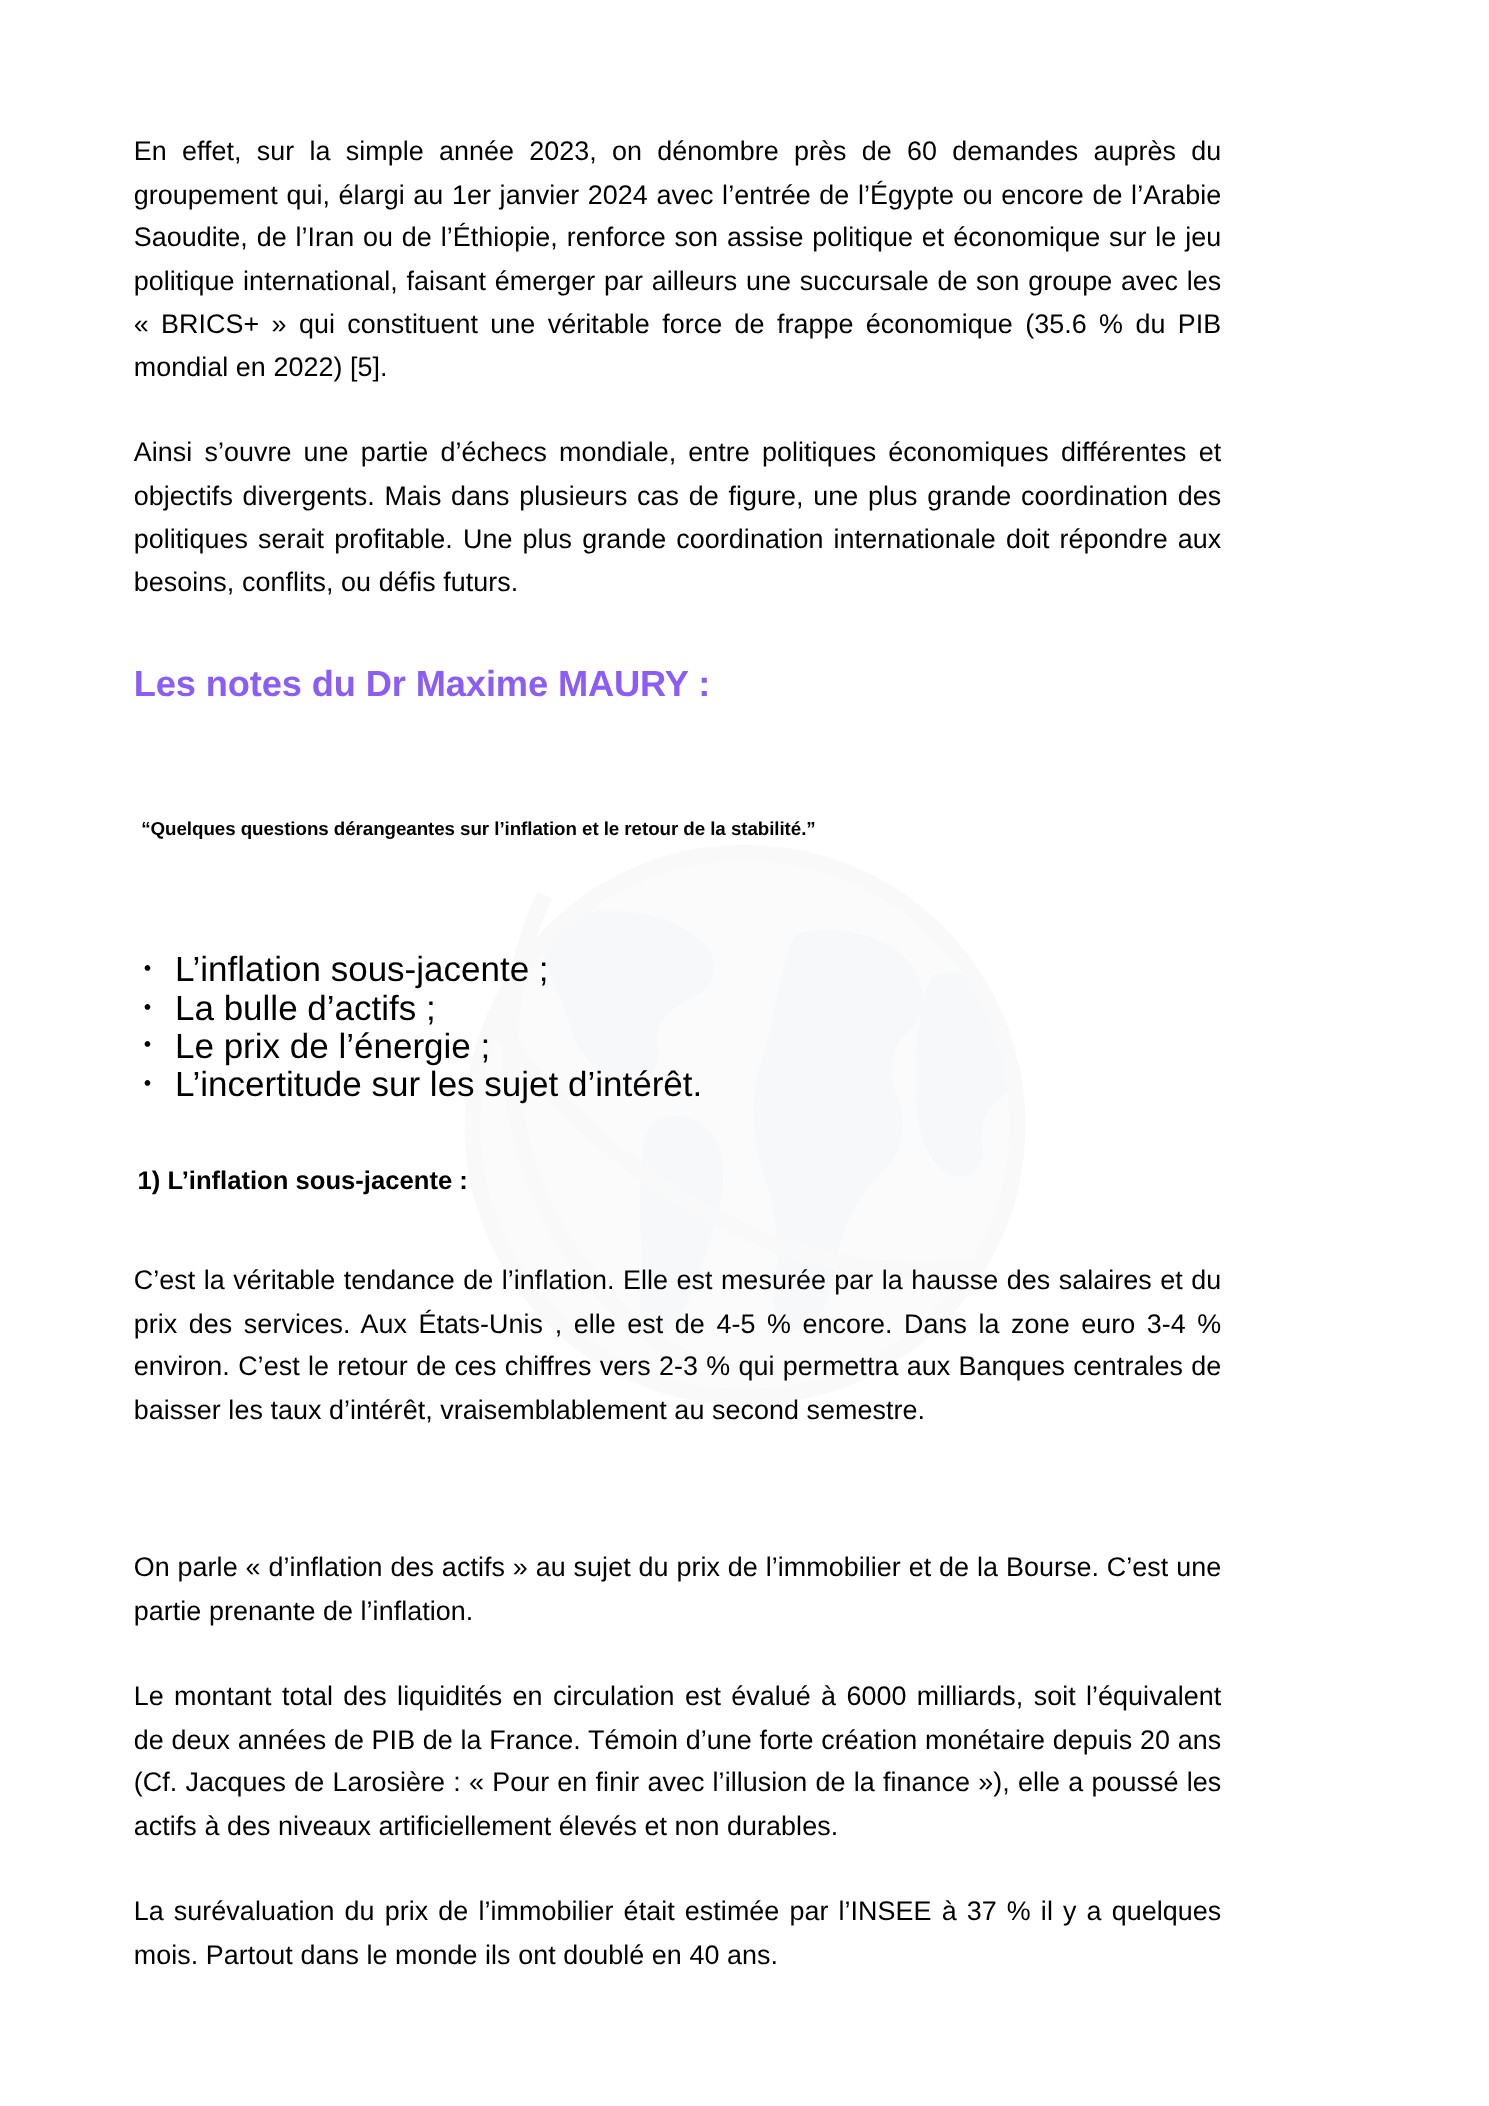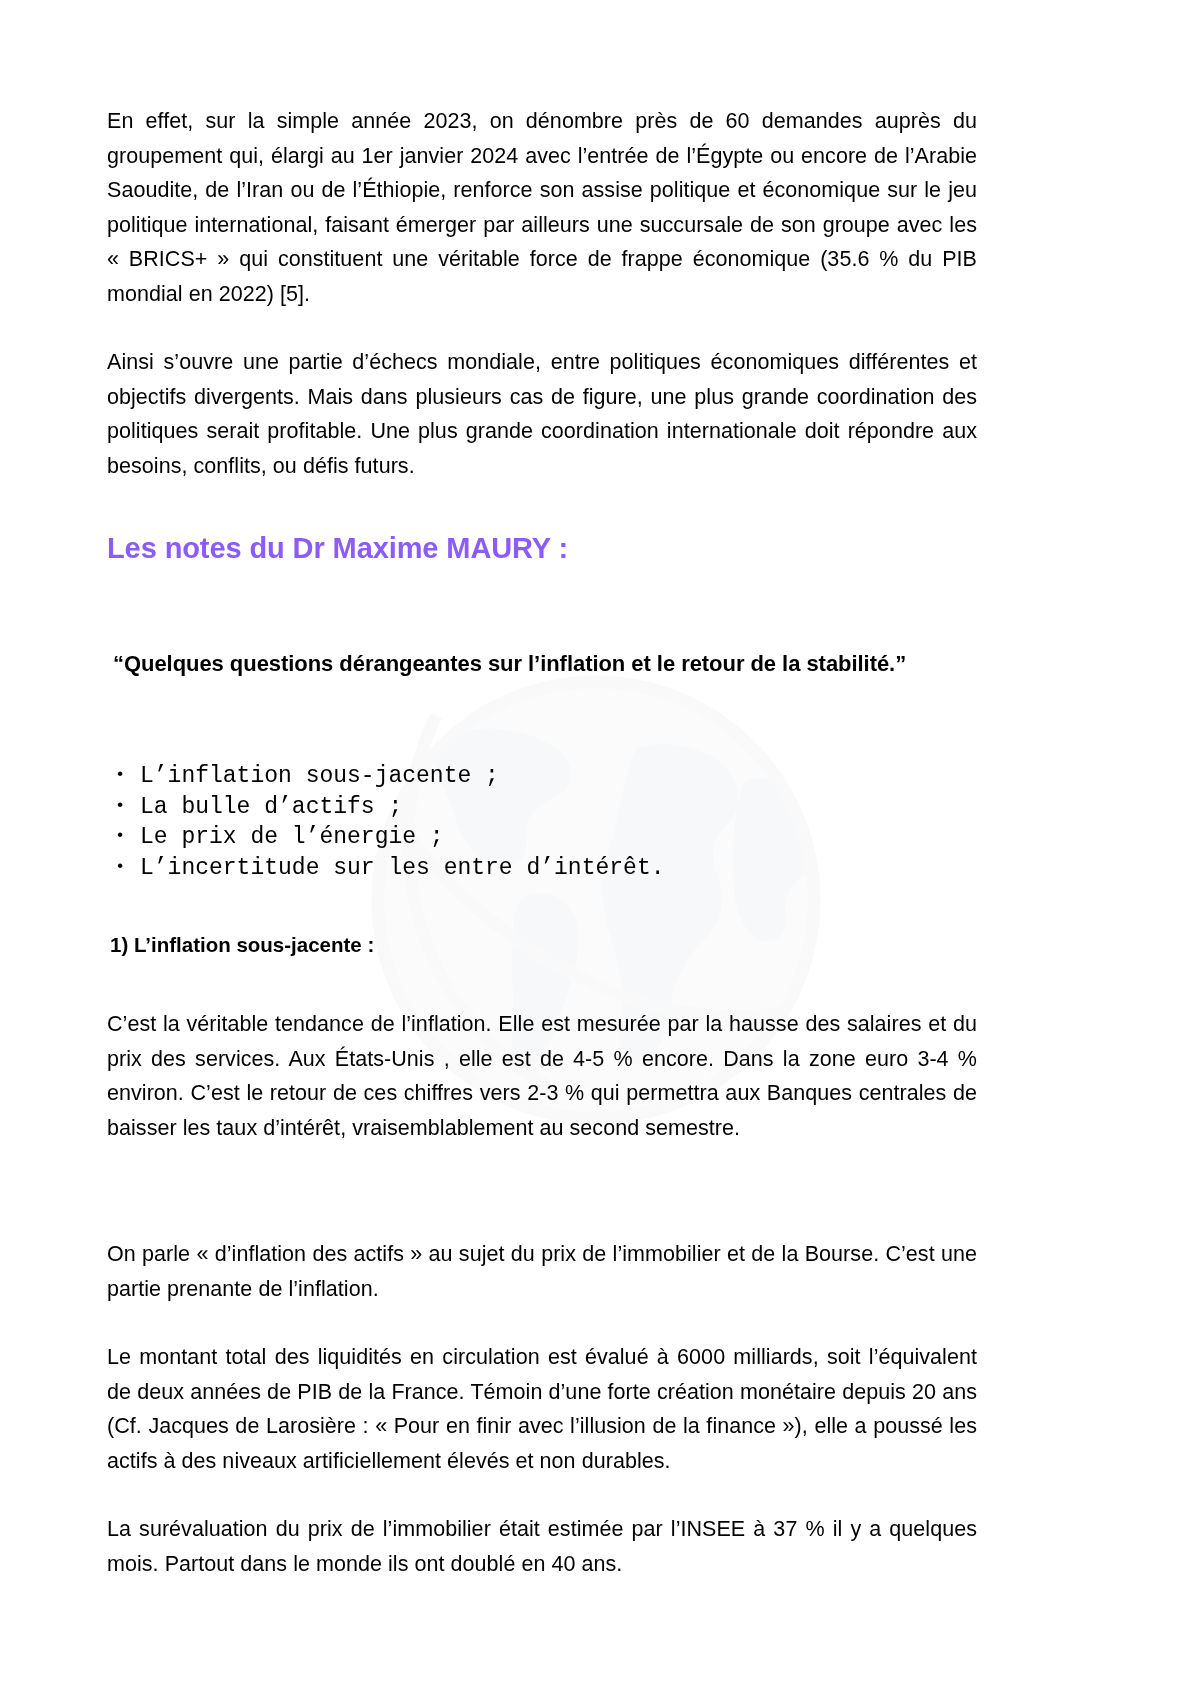--- a/index.html
+++ b/index.html
@@ -51,44 +51,43 @@
   h2.section-heading {
     margin: 0;
     font-size: 29px;
     font-weight: bold;
     color: #8b5cf6;
     letter-spacing: -0.1px;
     line-height: 38px;
   }
   p.quote-line {
     margin: 0;
-    font-size: 22px;
+    font-size: 15px;
     font-weight: bold;
     line-height: 32px;
     padding-left: 6px;
     letter-spacing: -0.05px;
   }
   p.sub-heading {
     margin: 0;
     font-size: 20.5px;
     font-weight: bold;
     line-height: 32px;
     padding-left: 3px;
   }
   ul.bullets {
     margin: 0;
     padding: 0;
     list-style: none;
   }
   ul.bullets li {
-    font-size: 23px;
+    font-size: 28px;
     line-height: 30.5px;
     position: relative;
     padding-left: 33px;
-    font-family: Liberation Mono, monospace;
   }
   ul.bullets li::before {
     content: "\2022";
     position: absolute;
     left: 8px;
     top: -1px;
     font-size: 17px;
   }
 </style>
 </head>
@@ -139,21 +138,21 @@
     <p class="quote-line">“Quelques questions dérangeantes sur l’inflation et le retour de la stabilité.”</p>
 
     <div class="gap-xl"></div>
     <div class="gap-sm"></div>
 
 
     <ul class="bullets">
       <li>L’inflation sous-jacente ;</li>
       <li>La bulle d’actifs ;</li>
       <li>Le prix de l’énergie ;</li>
-      <li>L’incertitude sur les entre d’intérêt.</li>
+      <li>L’incertitude sur les sujet d’intérêt.</li>
     </ul>
 
     <div class="gap-lg"></div>
 
     <p class="sub-heading">1) L’inflation sous-jacente :</p>
 
     <div class="gap-lg"></div>
 
     <p class="body">C’est la véritable tendance de l’inflation. Elle est mesurée par la hausse des salaires et du prix des services. Aux États-Unis , elle est de 4-5 % encore. Dans la zone euro 3-4 % environ. C’est le retour de ces chiffres vers 2-3 % qui permettra aux Banques centrales de baisser les taux d’intérêt, vraisemblablement au second semestre.</p>
 

